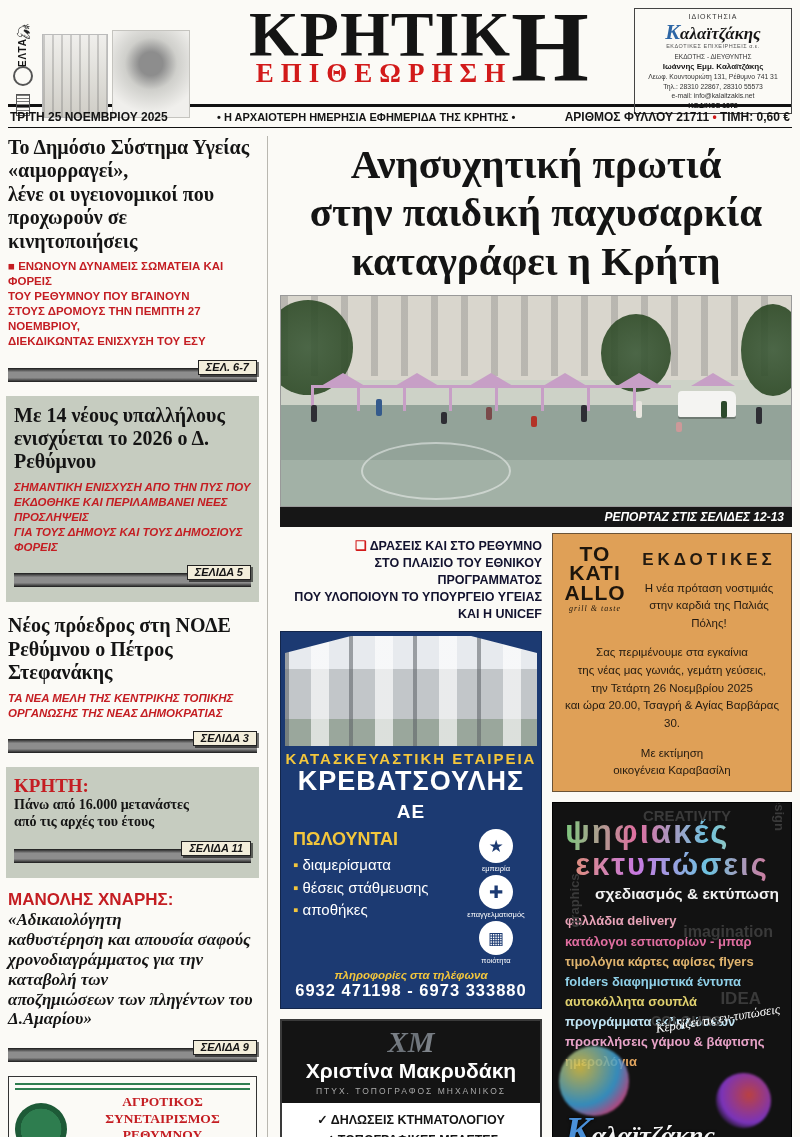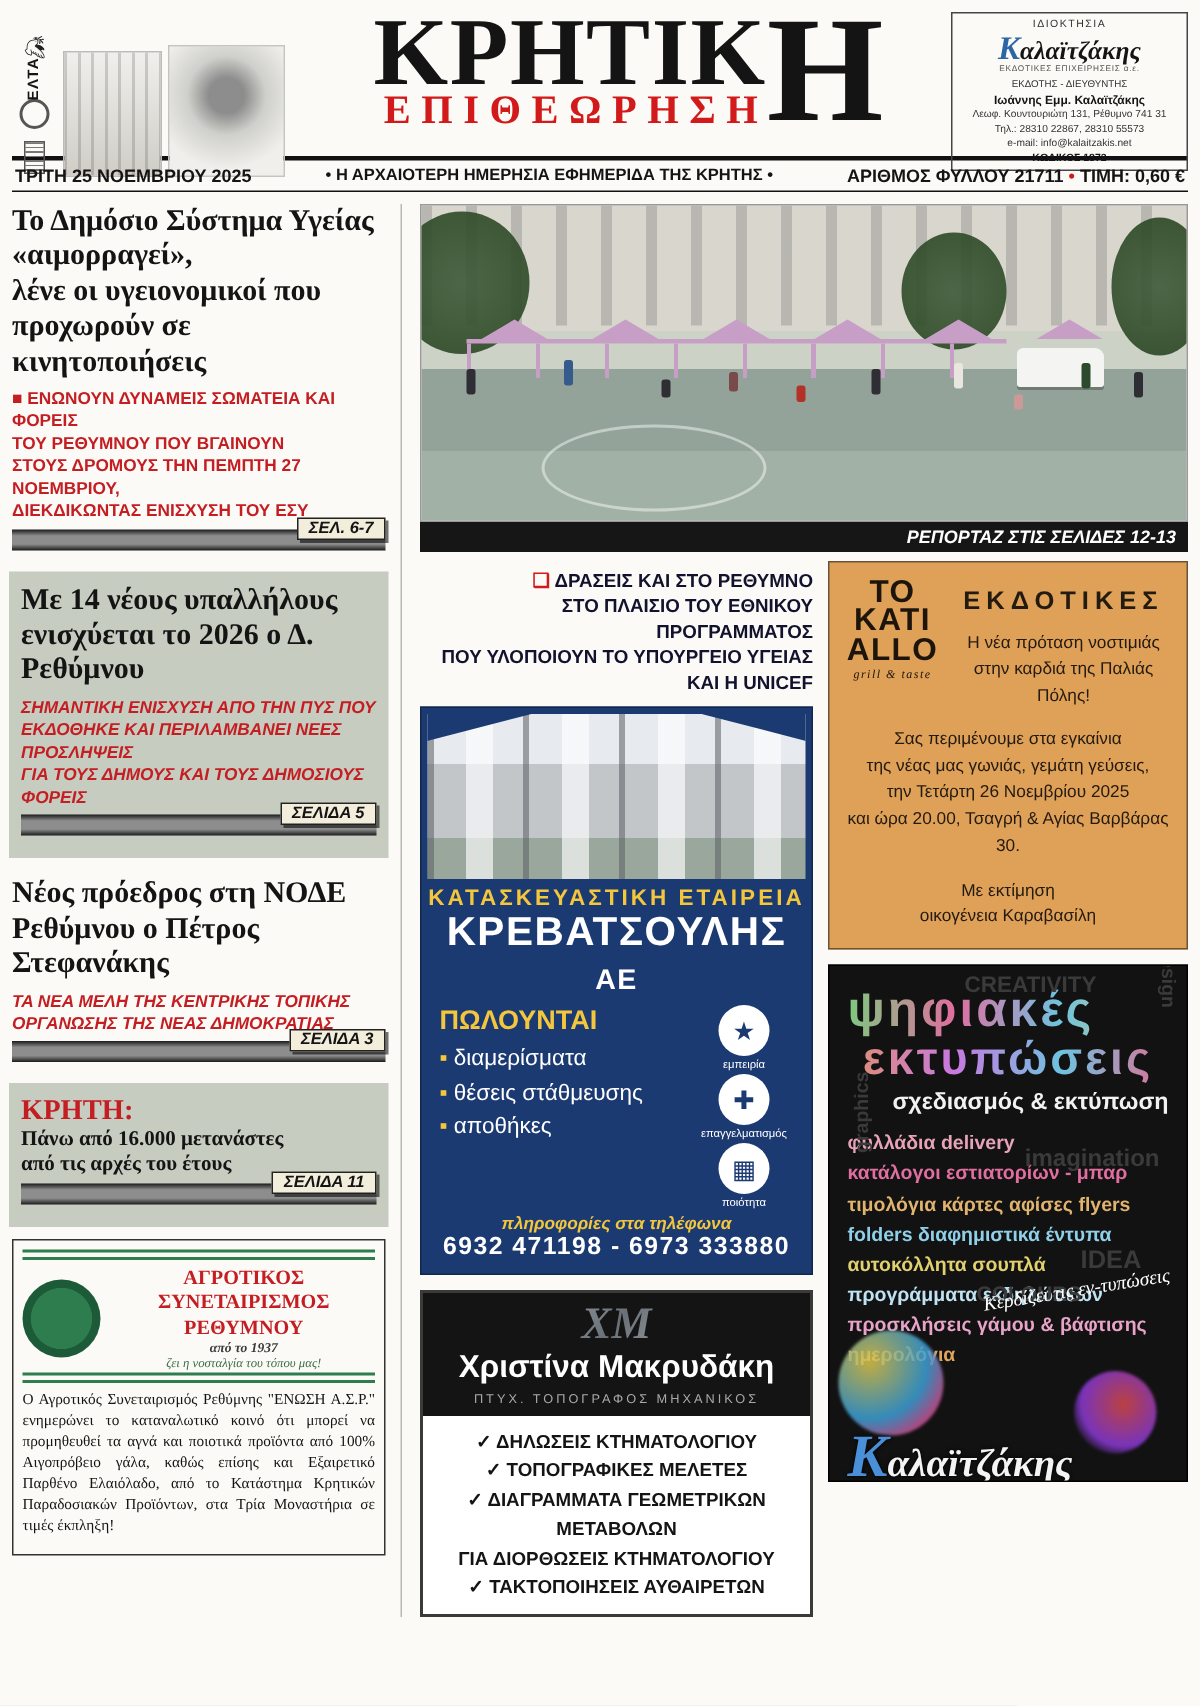--- a/index.html
+++ b/index.html
@@ -41,21 +41,21 @@
 
   
   .content { display:grid; grid-template-columns:260px 1fr; column-gap:12px; padding-top:8px; }
   .leftcol { border-right:1px solid #b9b7b0; padding-right:10px; }
 
   .headline { font-family:"Liberation Serif",serif; font-weight:bold; font-size:20px; line-height:1.17; }
   .subhead { color:#c41d22; font-weight:bold; font-size:11.5px; line-height:1.3; margin-top:6px; }
   .subhead-italic { font-style:italic; }
   .kicker-red { color:#c41d22; font-family:"Liberation Serif",serif; font-weight:bold; font-size:19px; }
   .quote-italic { font-style:italic; }
-  .rule { position:relative; height:14px; background:linear-gradient(#1a1a1a,#8d8d8d 30%,#8d8d8d 70%,#1a1a1a); margin:4px 0 14px; }
+  .rule { position:relative; height:14px; background:linear-gradient(#1a1a1a,#8d8d8d 30%,#8d8d8d 70%,#1a1a1a); margin:19px 0 14px; }
   .pagechip { position:absolute; right:0; top:-8px; background:#f3eedb; border:1px solid #222; box-shadow:2px 2px 0 rgba(0,0,0,.55); font-style:italic; font-weight:bold; font-size:11px; padding:0 7px 1px; }
   .shade { background:#c6ccc0; padding:8px 8px 1px; margin:0 -2px; }
   .story { margin-bottom:4px; }
 
   
   .agro { border:1px solid #333; margin-top:8px; padding:4px 6px 6px; font-family:"Liberation Serif",serif; }
   .agro-rule { height:7px; border-top:2px solid #2e7d4f; border-bottom:2px solid #2e7d4f; margin:2px 0 4px; }
   .agro-head { display:flex; gap:8px; align-items:center; }
   .agro-logo { width:52px; height:52px; border-radius:50%; background:radial-gradient(circle,#2e7d4f 55%,#1d5a37 56% 72%, #e8c87a 73% 78%, #1d5a37 79%); flex:0 0 auto; }
   .agro-title { color:#c41d22; font-weight:bold; font-size:13.5px; text-align:center; flex:1; line-height:1.2; }
@@ -220,39 +220,51 @@
 
       <article class="story shade" style="margin-top:14px;">
         <span class="kicker-red" style="display:block;">ΚΡΗΤΗ:</span>
         <h2 class="headline ml" style="font-size:14px;">Πάνω από 16.000 μετανάστες
 από τις αρχές του έτους</h2>
         <div class="rule">
             <span class="pagechip">ΣΕΛΙΔΑ  11</span>
           </div>
       </article>
 
+      <article class="story" style="margin-top:12px;">
+        <h2 style="font-size:17px;" class="headline"><span class="kicker-red" style="font-size:17px;font-family:'Liberation Sans',sans-serif;">ΜΑΝΟΛΗΣ ΧΝΑΡΗΣ:</span><span class="quote-italic ml"> «Αδικαιολόγητη
+καθυστέρηση και απουσία σαφούς
+χρονοδιαγράμματος για την καταβολή των
+αποζημιώσεων των πληγέντων του Δ.Αμαρίου»</span></h2>
+        <div class="rule">
+            <span class="pagechip">ΣΕΛΙΔΑ 9</span>
+          </div>
+      </article>
 
       <section class="agro">
         <div class="agro-rule"></div>
         <div class="agro-head">
           <div class="agro-logo"></div>
           <div style="flex:1;text-align:center;">
             <div class="agro-title ml">ΑΓΡΟΤΙΚΟΣ ΣΥΝΕΤΑΙΡΙΣΜΟΣ
 ΡΕΘΥΜΝΟΥ</div>
             <div class="agro-since">από το 1937</div>
             <div class="agro-motto">ζει η νοσταλγία του τόπου μας!</div>
           </div>
         </div>
         <div class="agro-rule"></div>
         <p class="agro-body">Ο Αγροτικός Συνεταιρισμός Ρεθύμνης "ΕΝΩΣΗ Α.Σ.Ρ." ενημερώνει το καταναλωτικό κοινό ότι μπορεί να προμηθευθεί τα αγνά και ποιοτικά προϊόντα από 100% Αιγοπρόβειο γάλα, καθώς επίσης και Εξαιρετικό Παρθένο Ελαιόλαδο, από το Κατάστημα Κρητικών Παραδοσιακών Προϊόντων, στα Τρία Μοναστήρια σε τιμές έκπληξη!</p>
 
       </section>
     </div>
 
     <div>
+      <h1 class="main-headline ml">Ανησυχητική πρωτιά
+στην παιδική παχυσαρκία
+καταγράφει η Κρήτη</h1>
 
       <div class="photo">
         <div class="bldg-windows"></div>
         <div class="tree" style="left:-18px;top:4px;width:90px;height:95px;"></div>
         <div class="tree" style="right:120px;top:18px;width:70px;height:78px;"></div>
         <div class="tree" style="right:-14px;top:8px;width:64px;height:92px;"></div>
         <div class="roofs">
           <span class="roof"></span><span class="roof"></span><span class="roof"></span><span class="roof"></span><span class="roof"></span><span class="roof"></span>
         </div>
         <div class="pergola-beam"></div>

